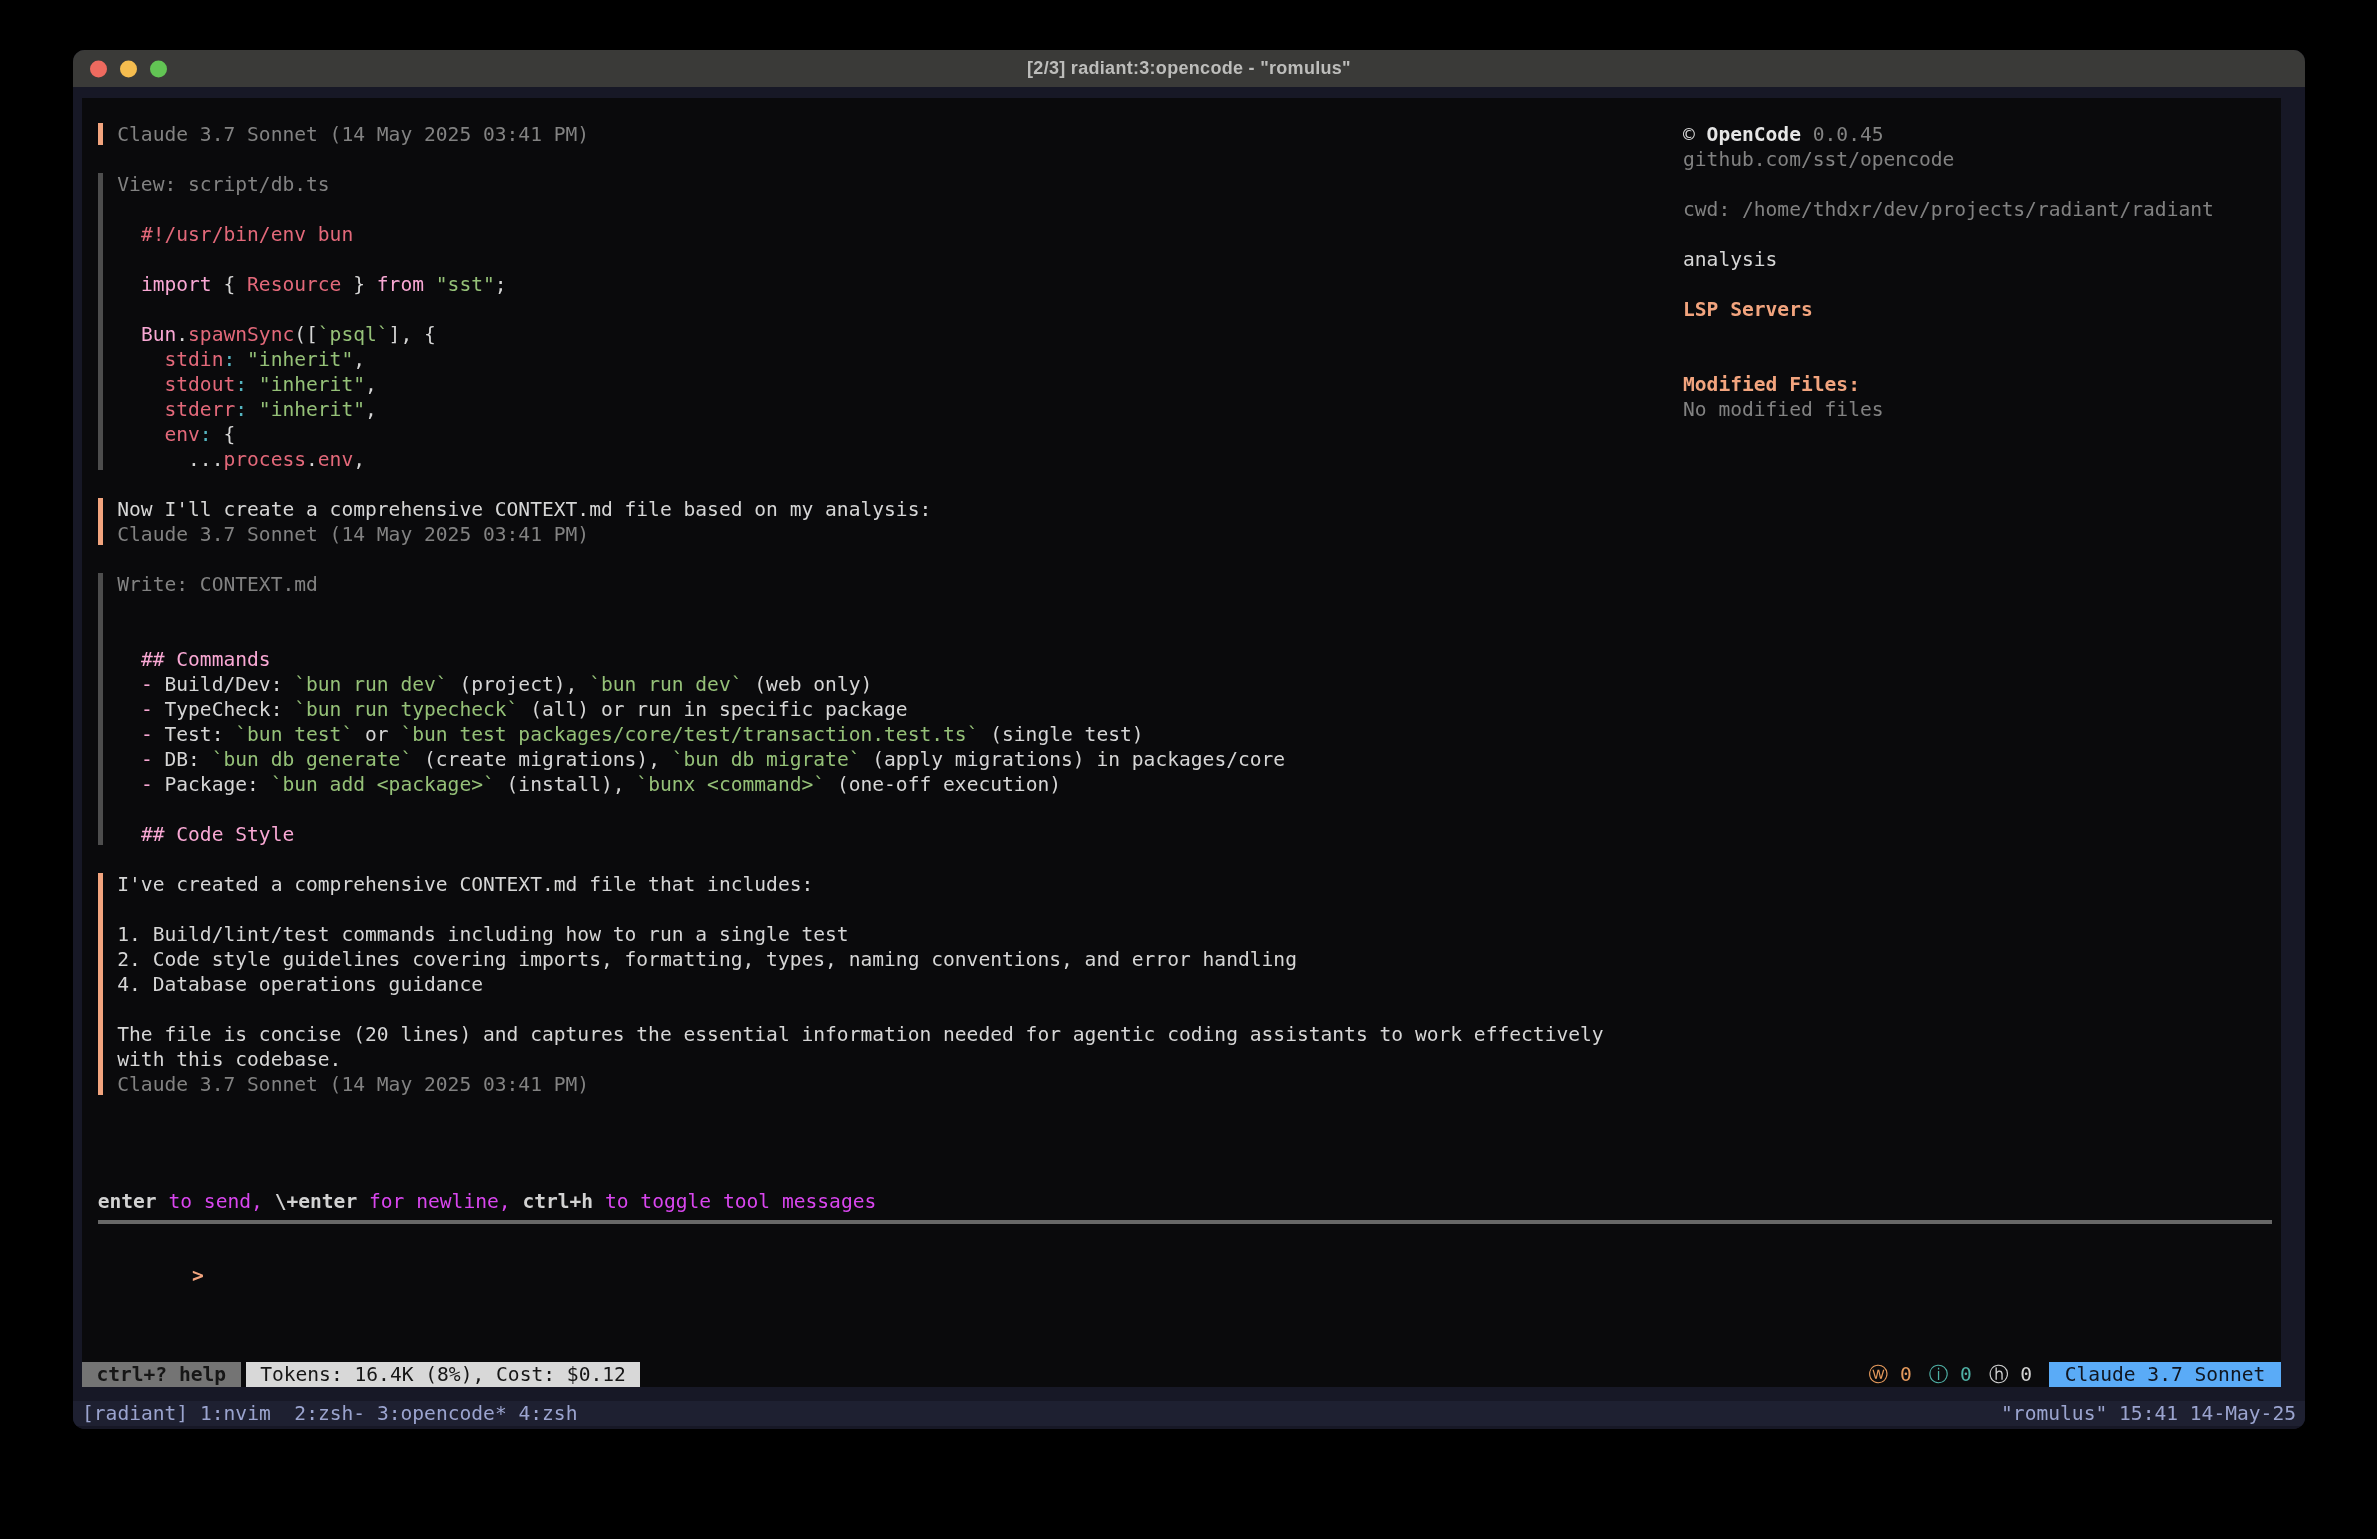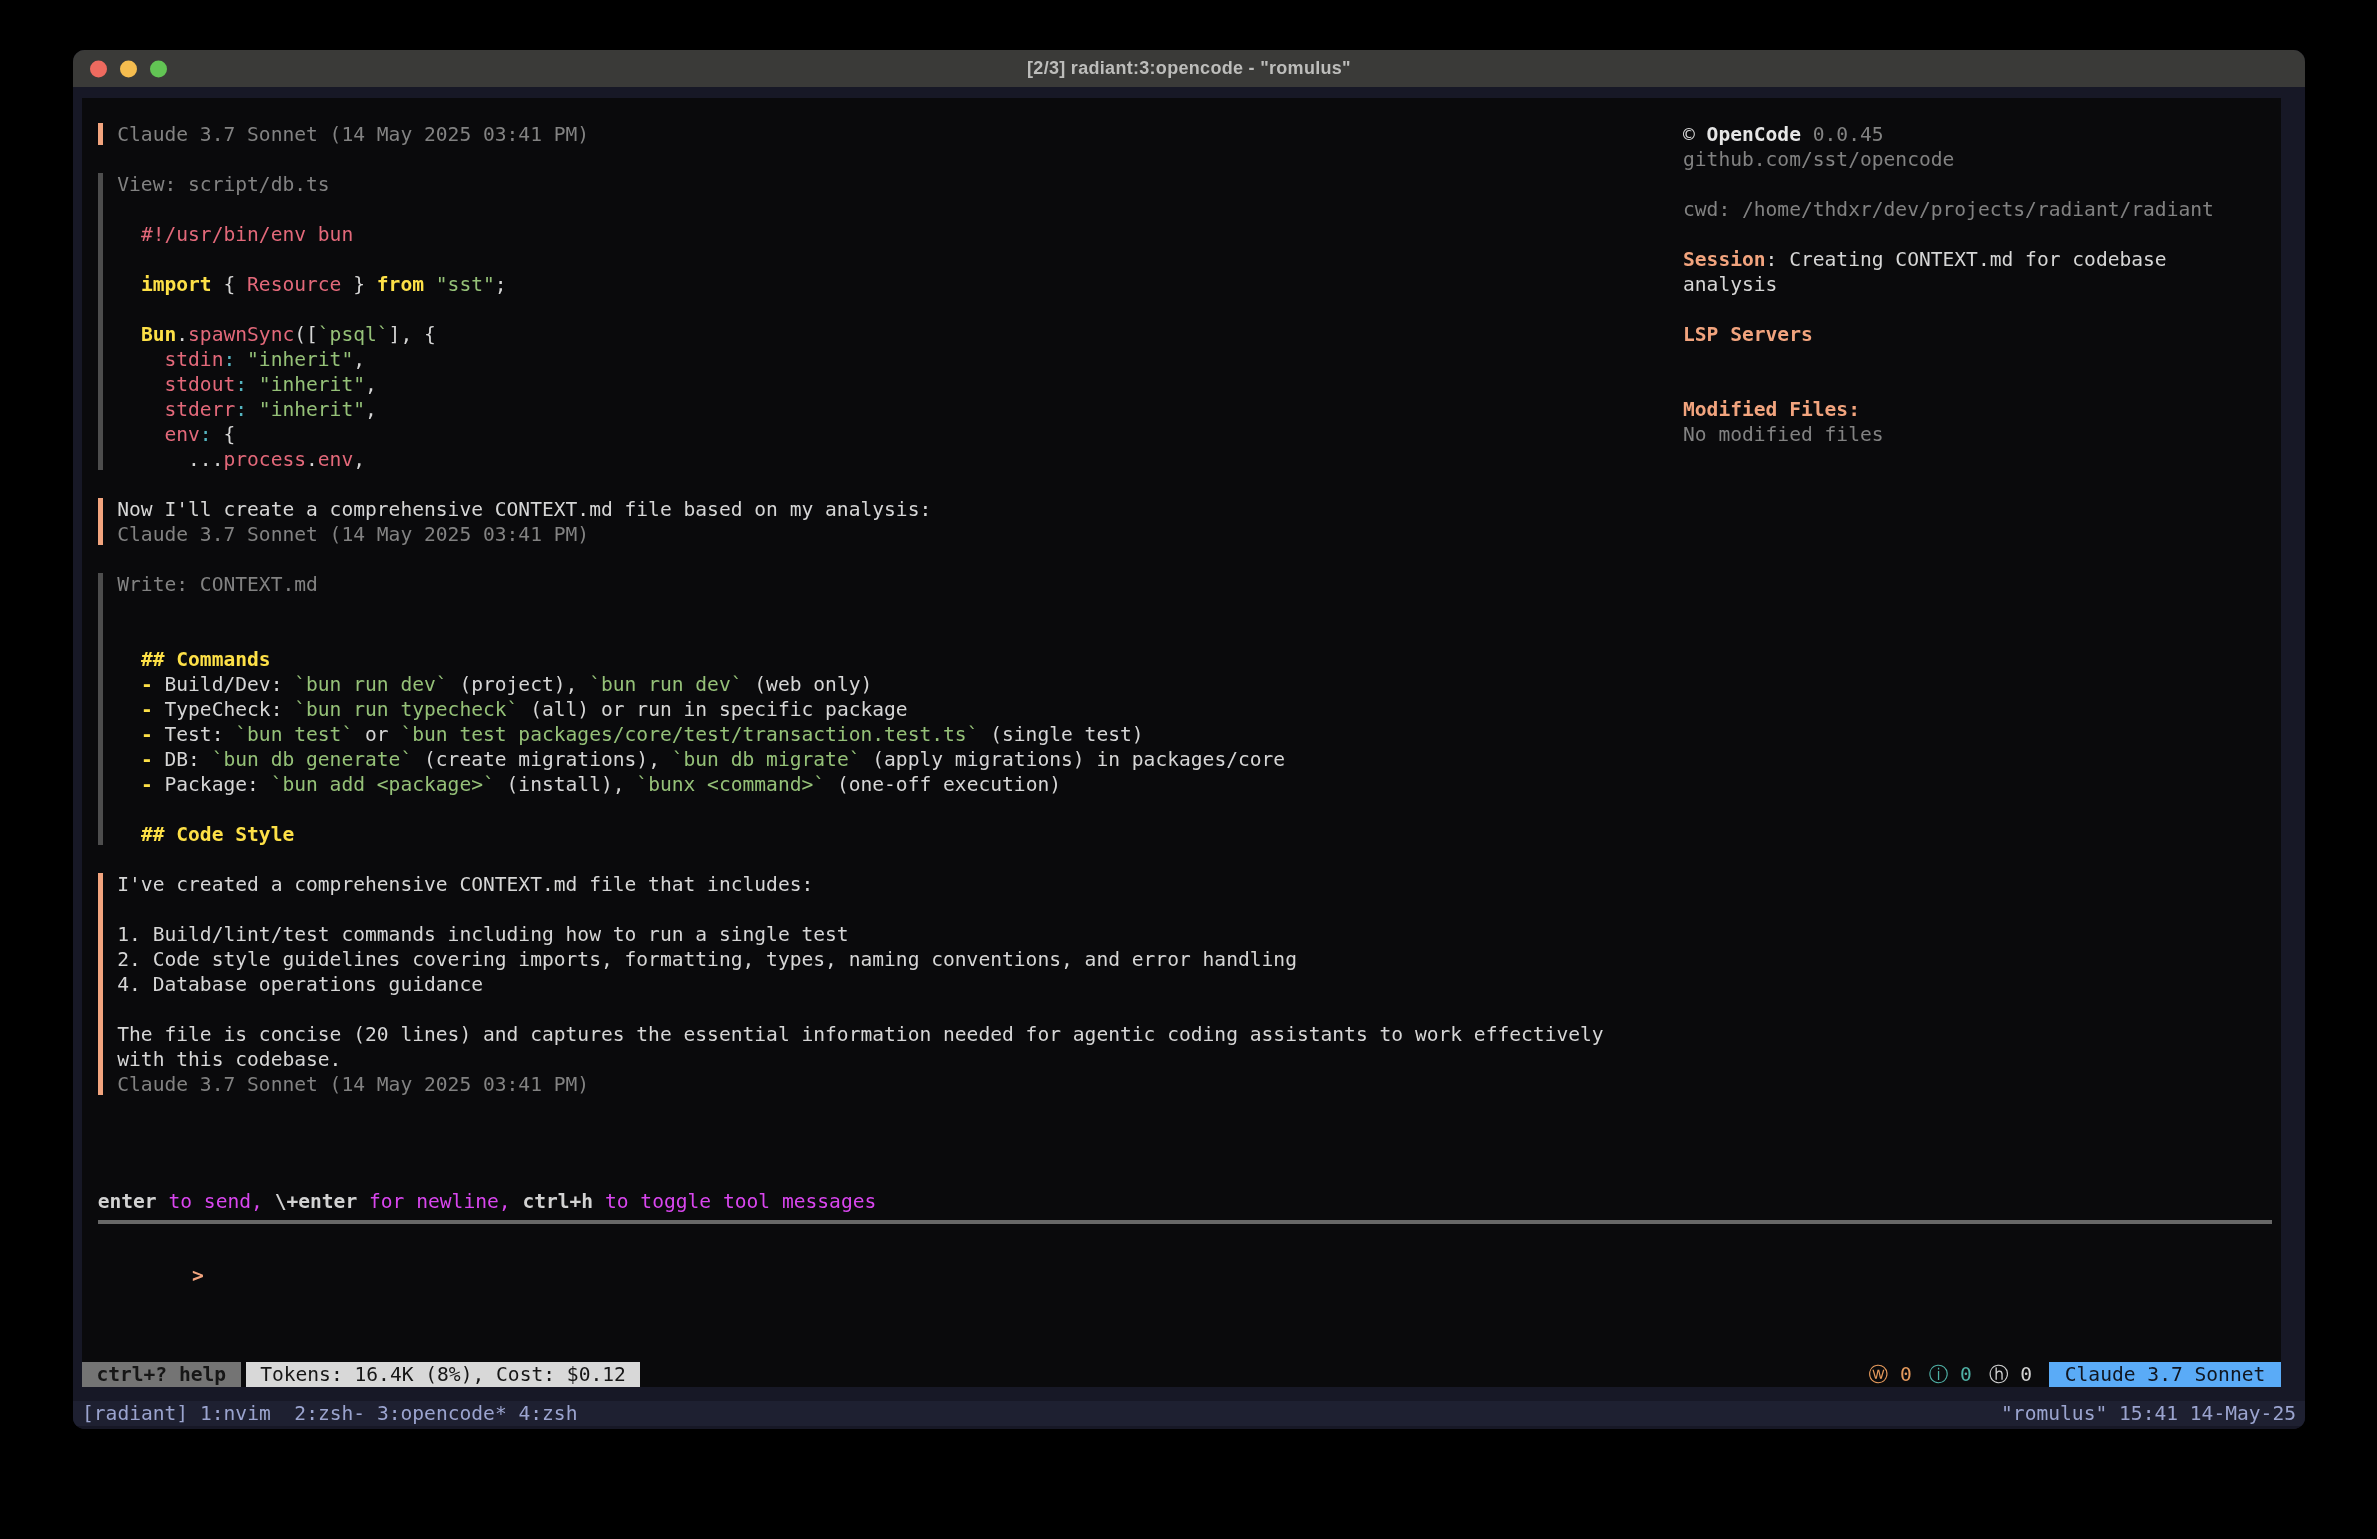--- a/index.html
+++ b/index.html
@@ -30,21 +30,21 @@
   .bar-peach { background:#f2a47e; }
   .bar-gray  { background:#4d4d4d; }
 
   .sidebar { position:absolute; left:1601px; top:23.5px; width:587px; }
 
   
   .white { color:#d6d6d6; }
   .dim   { color:#828282; }
   .wbold { color:#e6e6e6; font-weight:bold; }
   .red   { color:#e3697a; }
-  .blue  { color:#fde047;font-weight:bold; }
+  .blue  { color:#f9a8d4; }
   .green { color:#95c178; }
   .cyan  { color:#55b5c1; }
   .peachbold { color:#f2a47e; font-weight:bold; }
   .hint  { color:#d946ef;margin-top:8px; }
   .key   { color:#d2d2d2; font-weight:bold; }
 
   .hint-line { position:absolute; left:15.7px; top:1091px; }
   .input-rule { position:absolute; left:15.7px; right:9px; top:1122px; height:3.9px; background:#686868; }
   .prompt { position:absolute; left:15.7px; top:1140px; }
   .prompt .sym { color:#f2a47e; font-weight:bold; }
@@ -136,21 +136,20 @@
             <div class="line"><span class="dim">Claude 3.7 Sonnet (14 May 2025 03:41 PM)</span></div>
           </div>
         </div>
 
       <div class="sidebar">
           <div class="line"><span class="white">© </span><span class="wbold">OpenCode</span><span class="dim"> 0.0.45</span></div>
           <div class="line"><span class="dim">github.com/sst/opencode</span></div>
           <div class="line">&nbsp;</div>
           <div class="line"><span class="dim">cwd: /home/thdxr/dev/projects/radiant/radiant</span></div>
           <div class="line">&nbsp;</div>
-          <div class="line"><span class="peachbold">Session</span><span class="white">: Creating CONTEXT.md for codebase</span></div>
           <div class="line"><span class="white">analysis</span></div>
           <div class="line">&nbsp;</div>
           <div class="line"><span class="peachbold">LSP Servers</span></div>
           <div class="line">&nbsp;</div>
           <div class="line">&nbsp;</div>
           <div class="line"><span class="peachbold">Modified Files:</span></div>
           <div class="line"><span class="dim">No modified files</span></div>
         </div>
 
       <div class="line hint-line"><span class="key">enter</span><span class="hint"> to send, </span><span class="key">\+enter</span><span class="hint"> for newline, </span><span class="key">ctrl+h</span><span class="hint"> to toggle tool messages</span></div>

